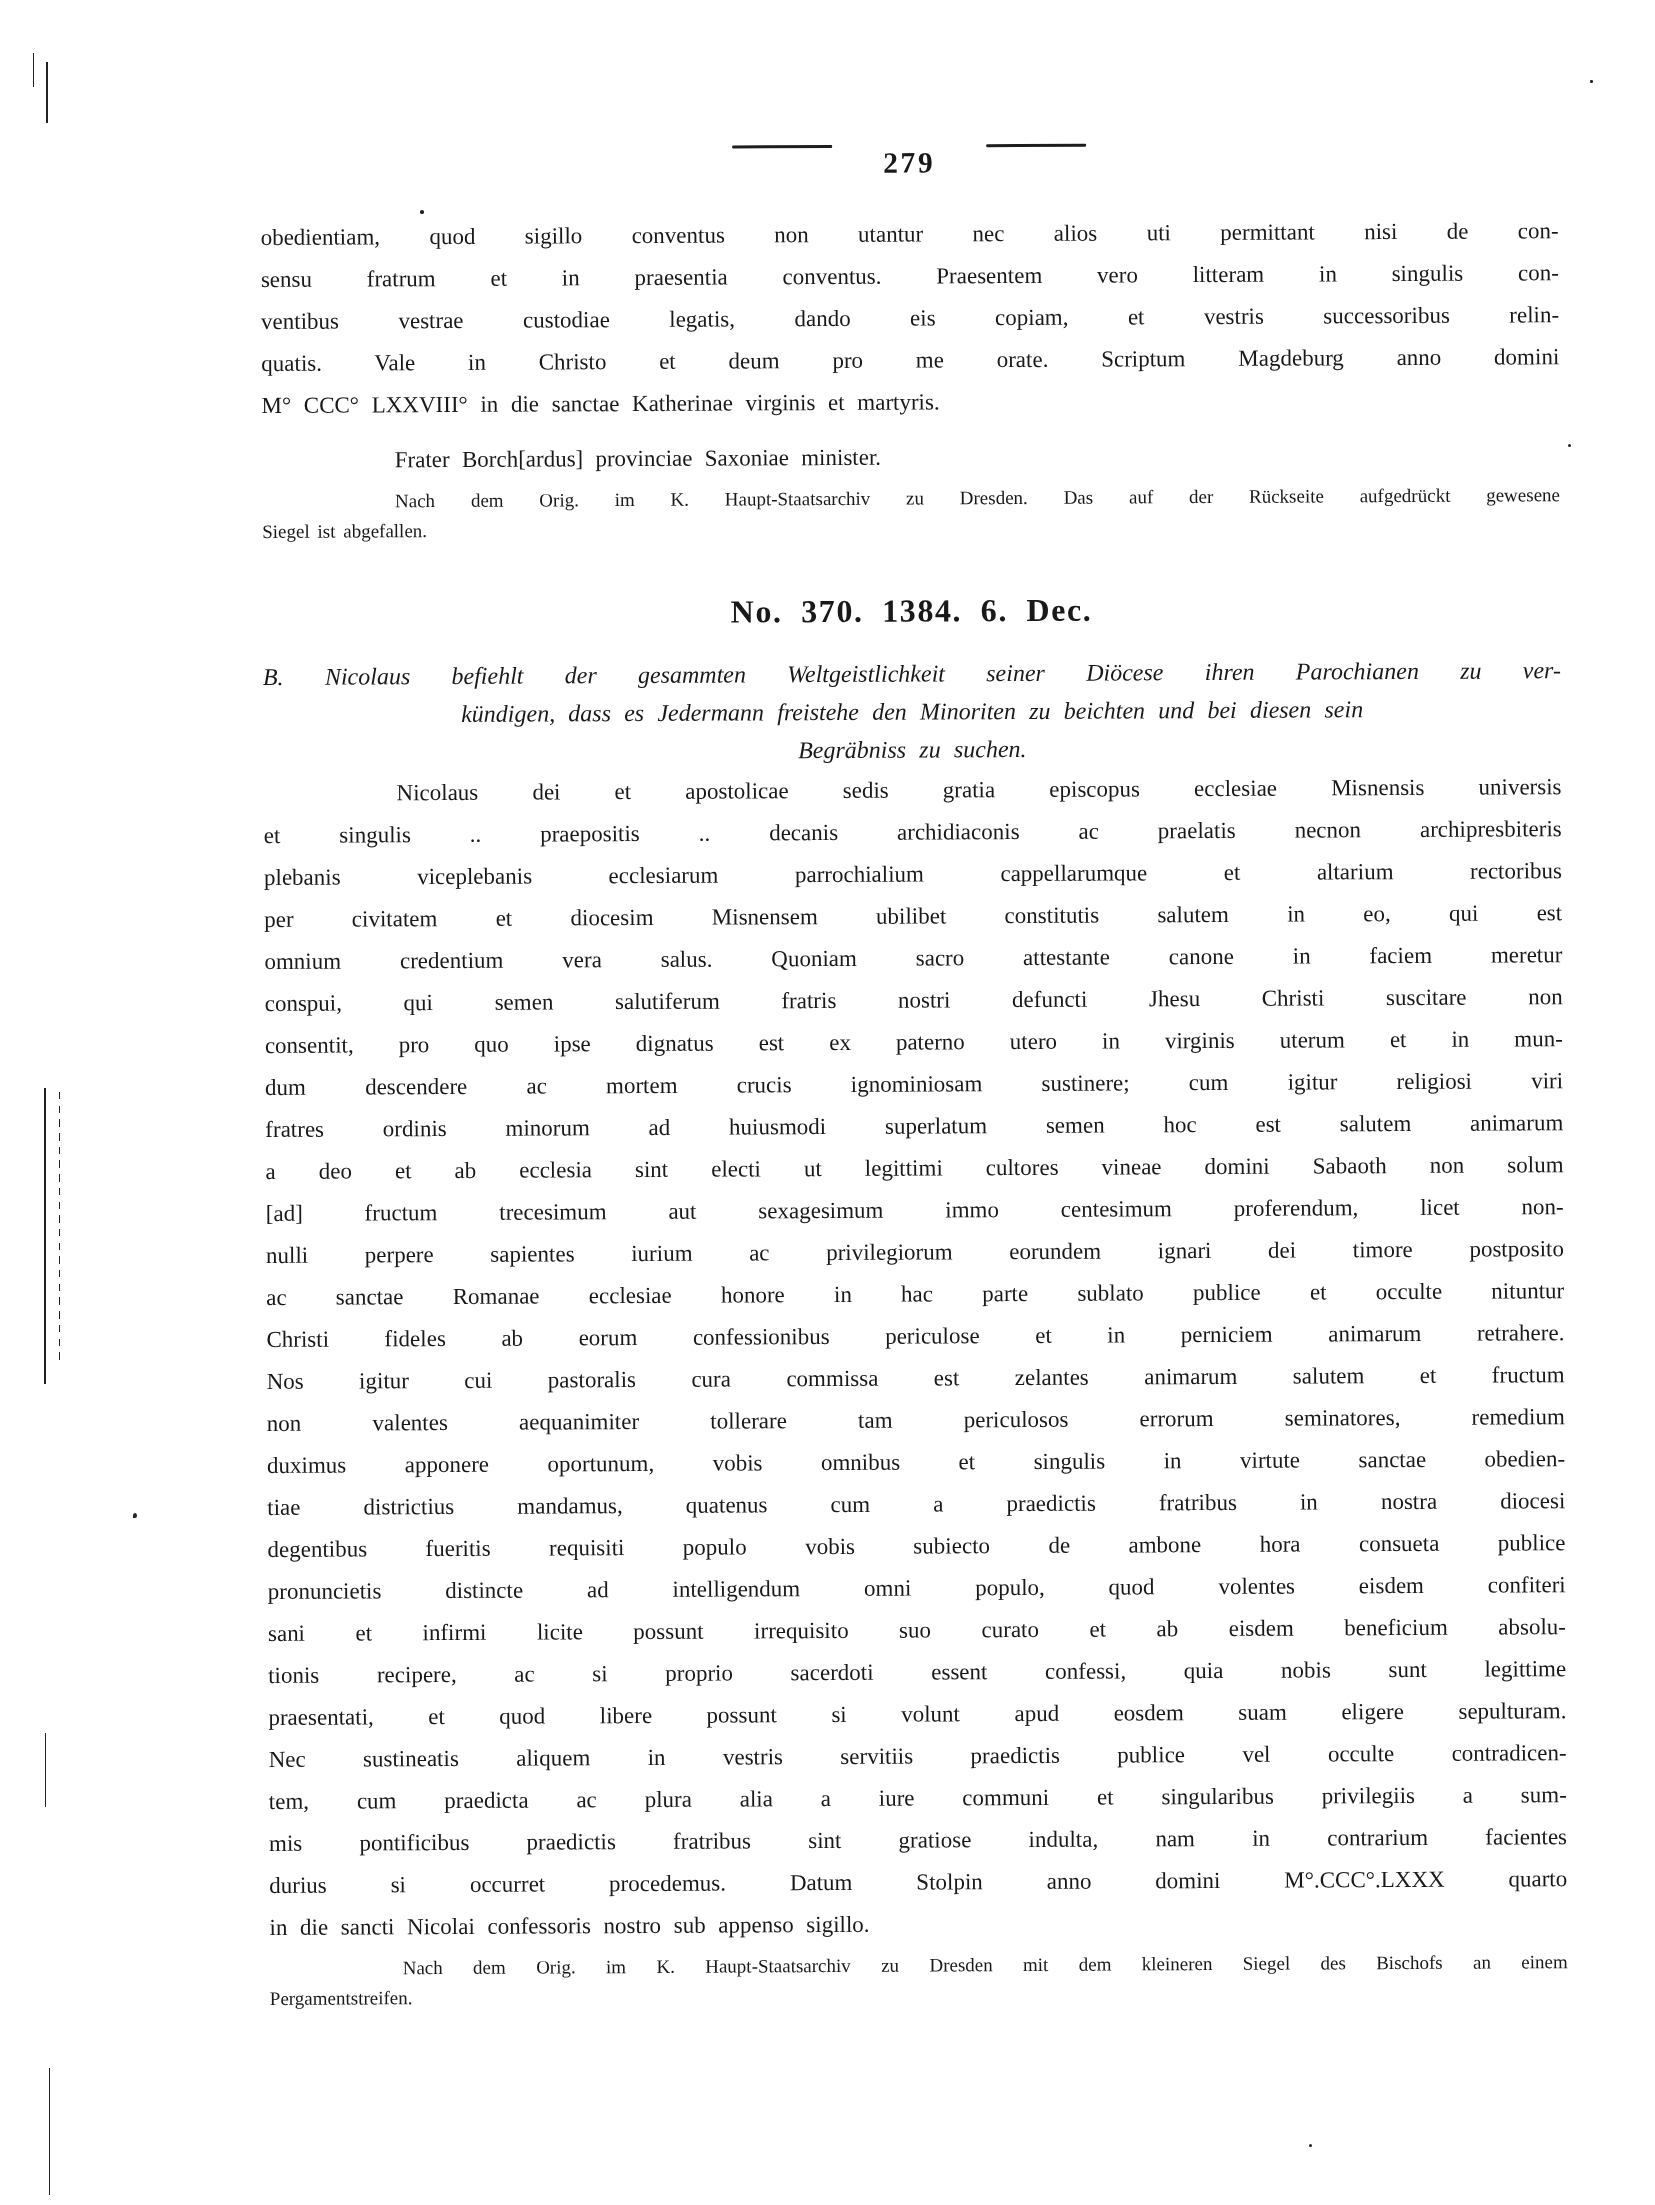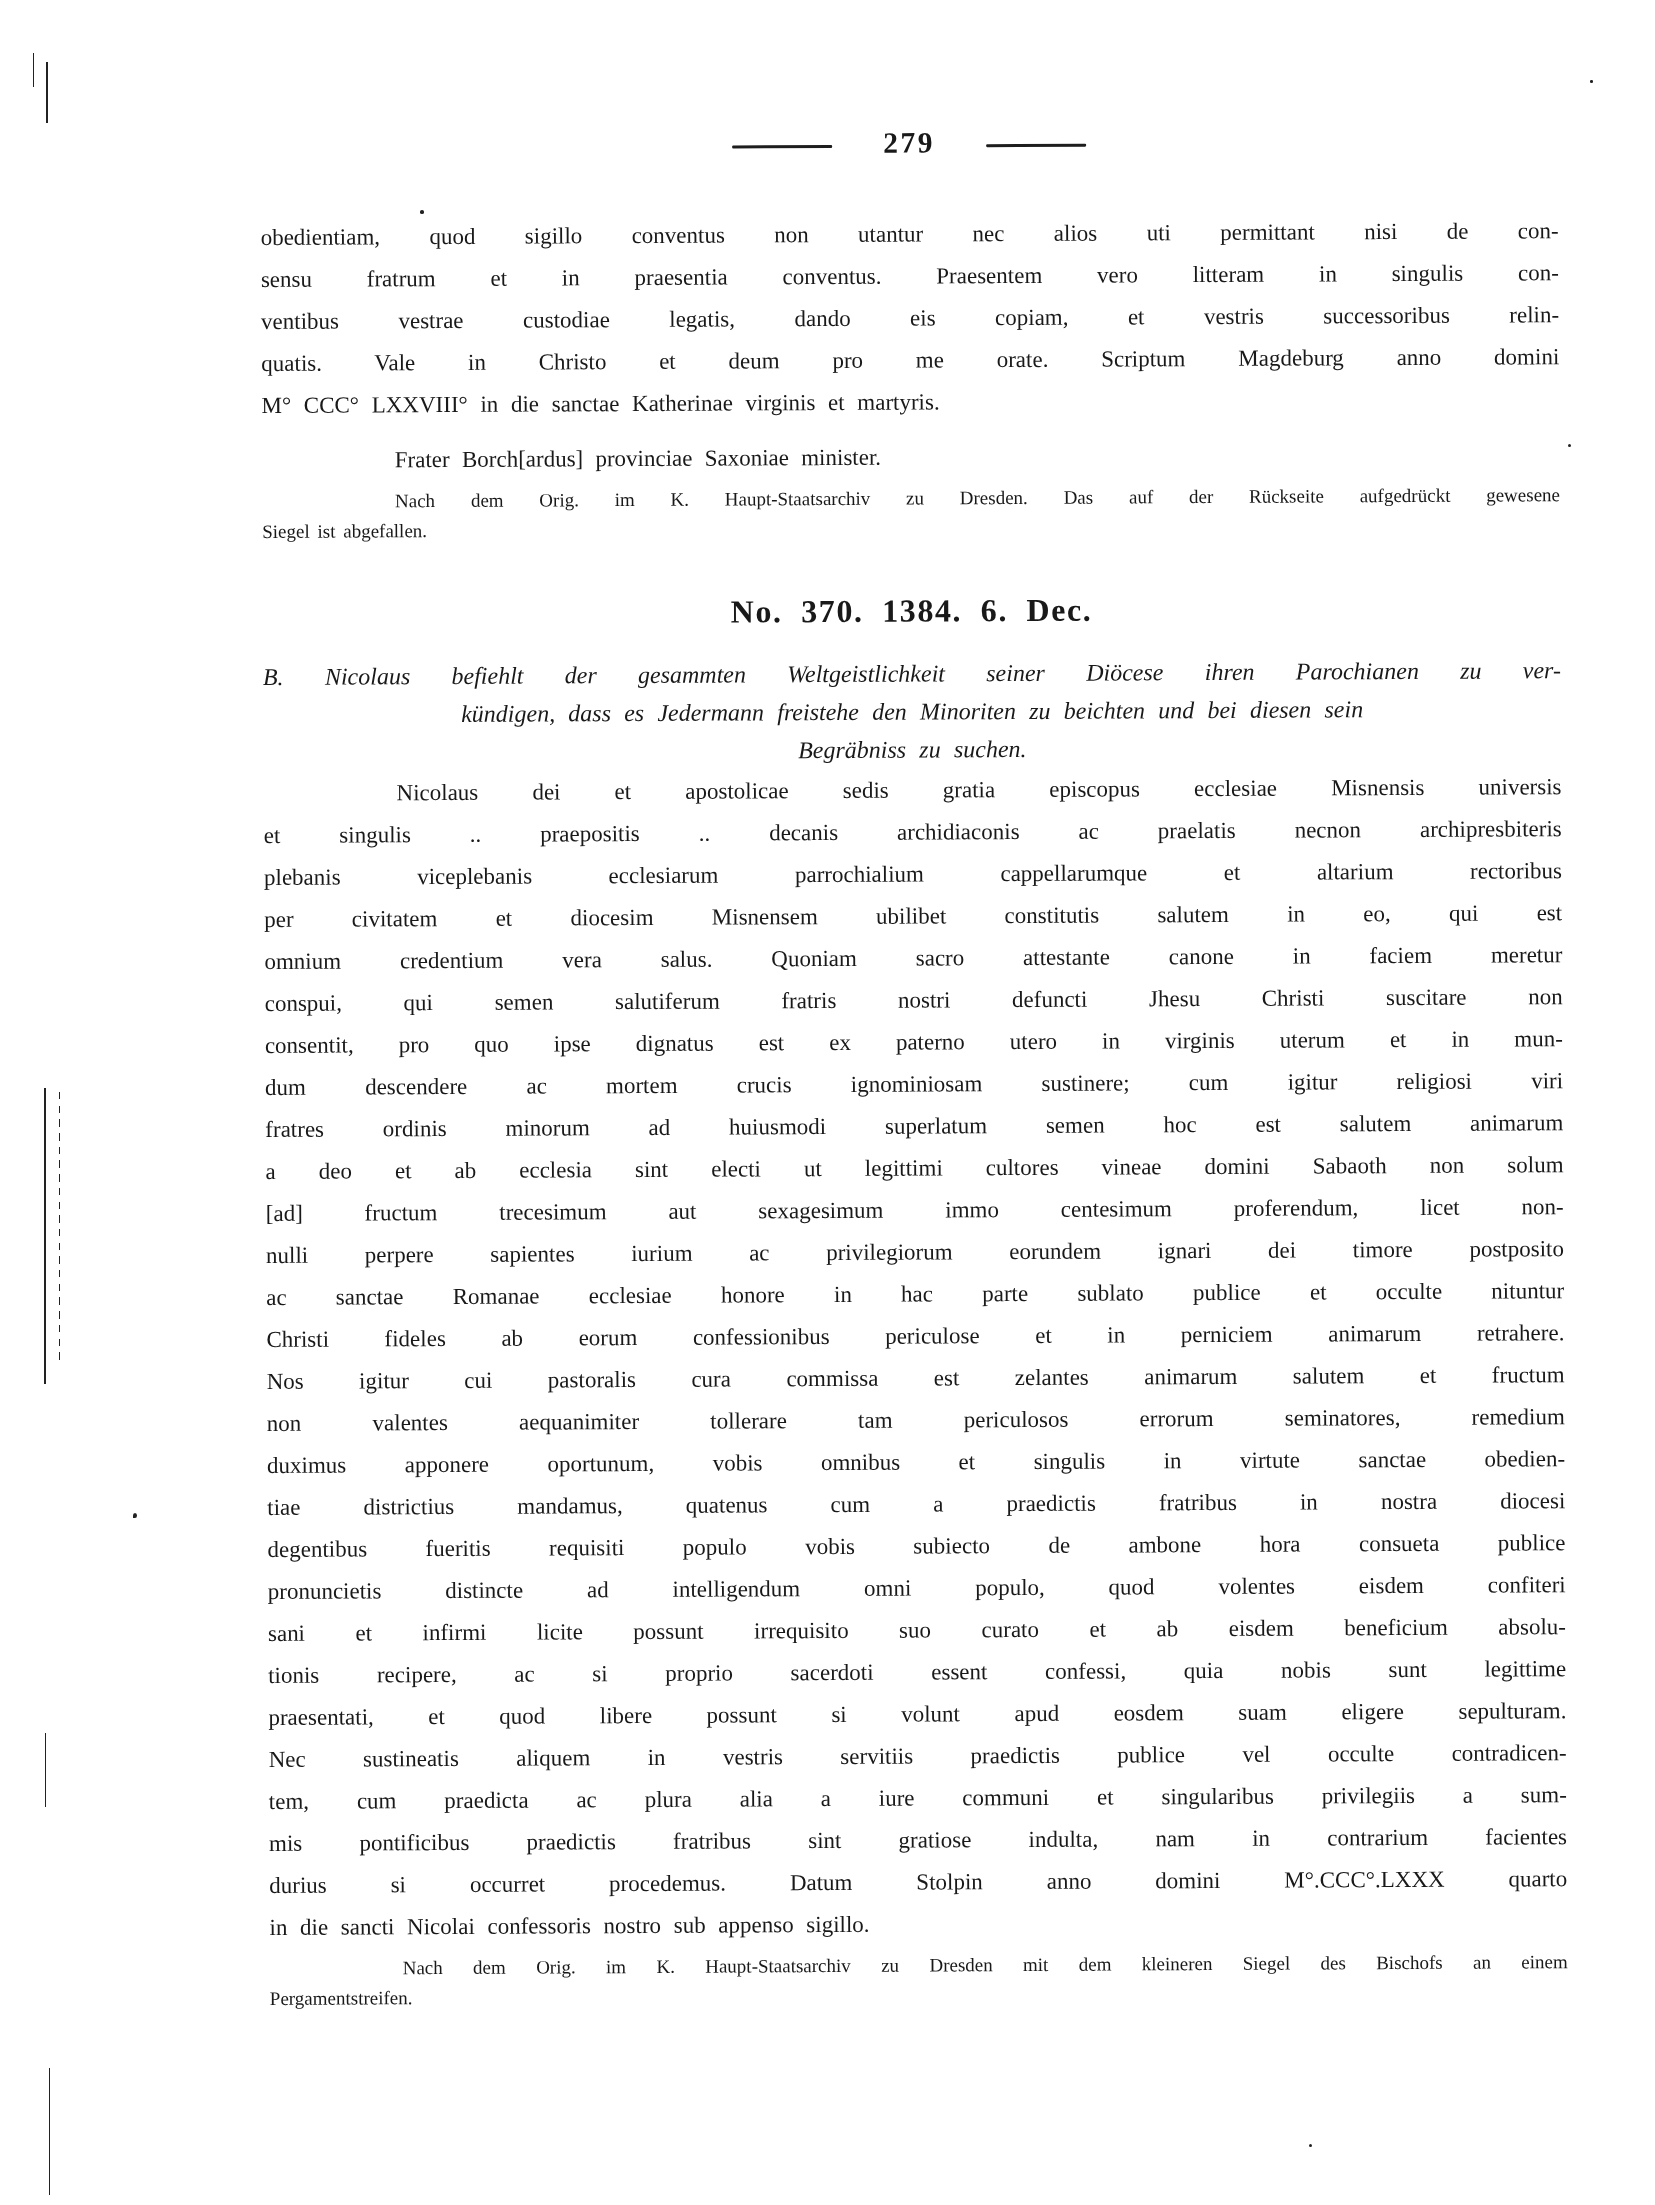--- a/index.html
+++ b/index.html
@@ -29,20 +29,21 @@
     display: flex;
     justify-content: center;
     align-items: flex-start;
     gap: 51px;
   }
   .pagenum {
     font-size: 29.5px;
     font-weight: bold;
     letter-spacing: 2.6px;
     line-height: 35px;
+    margin-top: 20px;
   }
   .rule {
     width: 100px;
     height: 2.6px;
     background: #1d1d1d;
     margin-top: 19px;
     border-radius: 1.1px;
   }
   
   .body-block {

